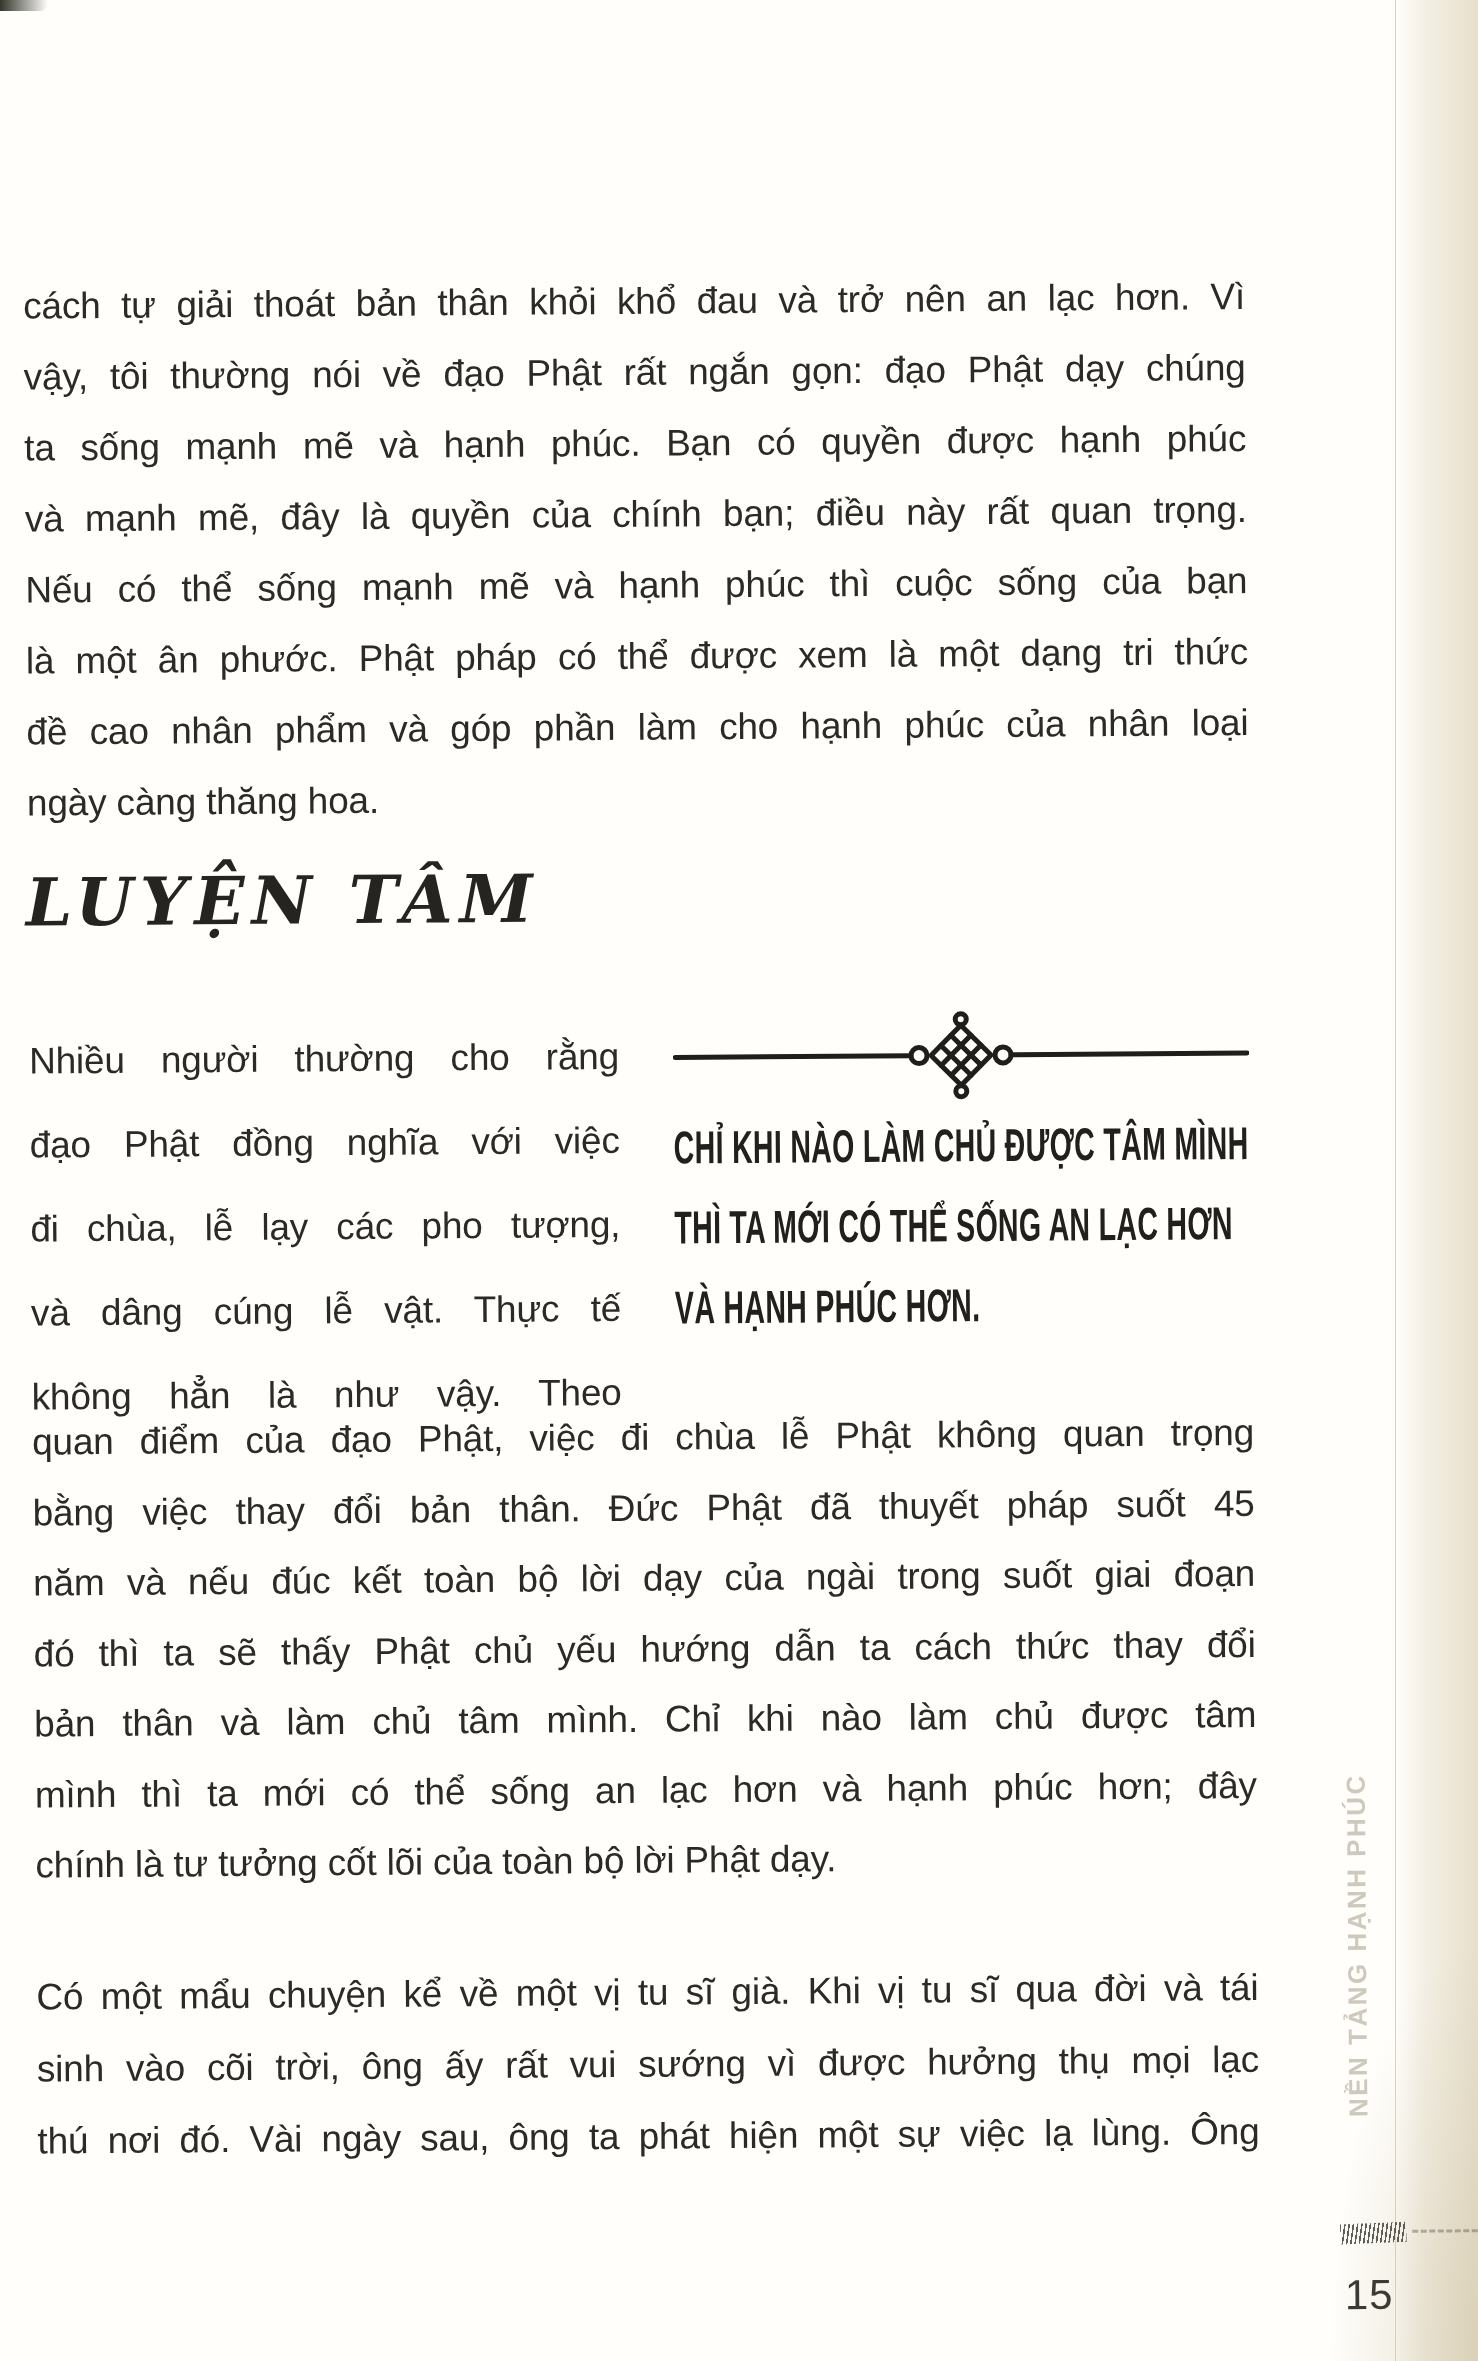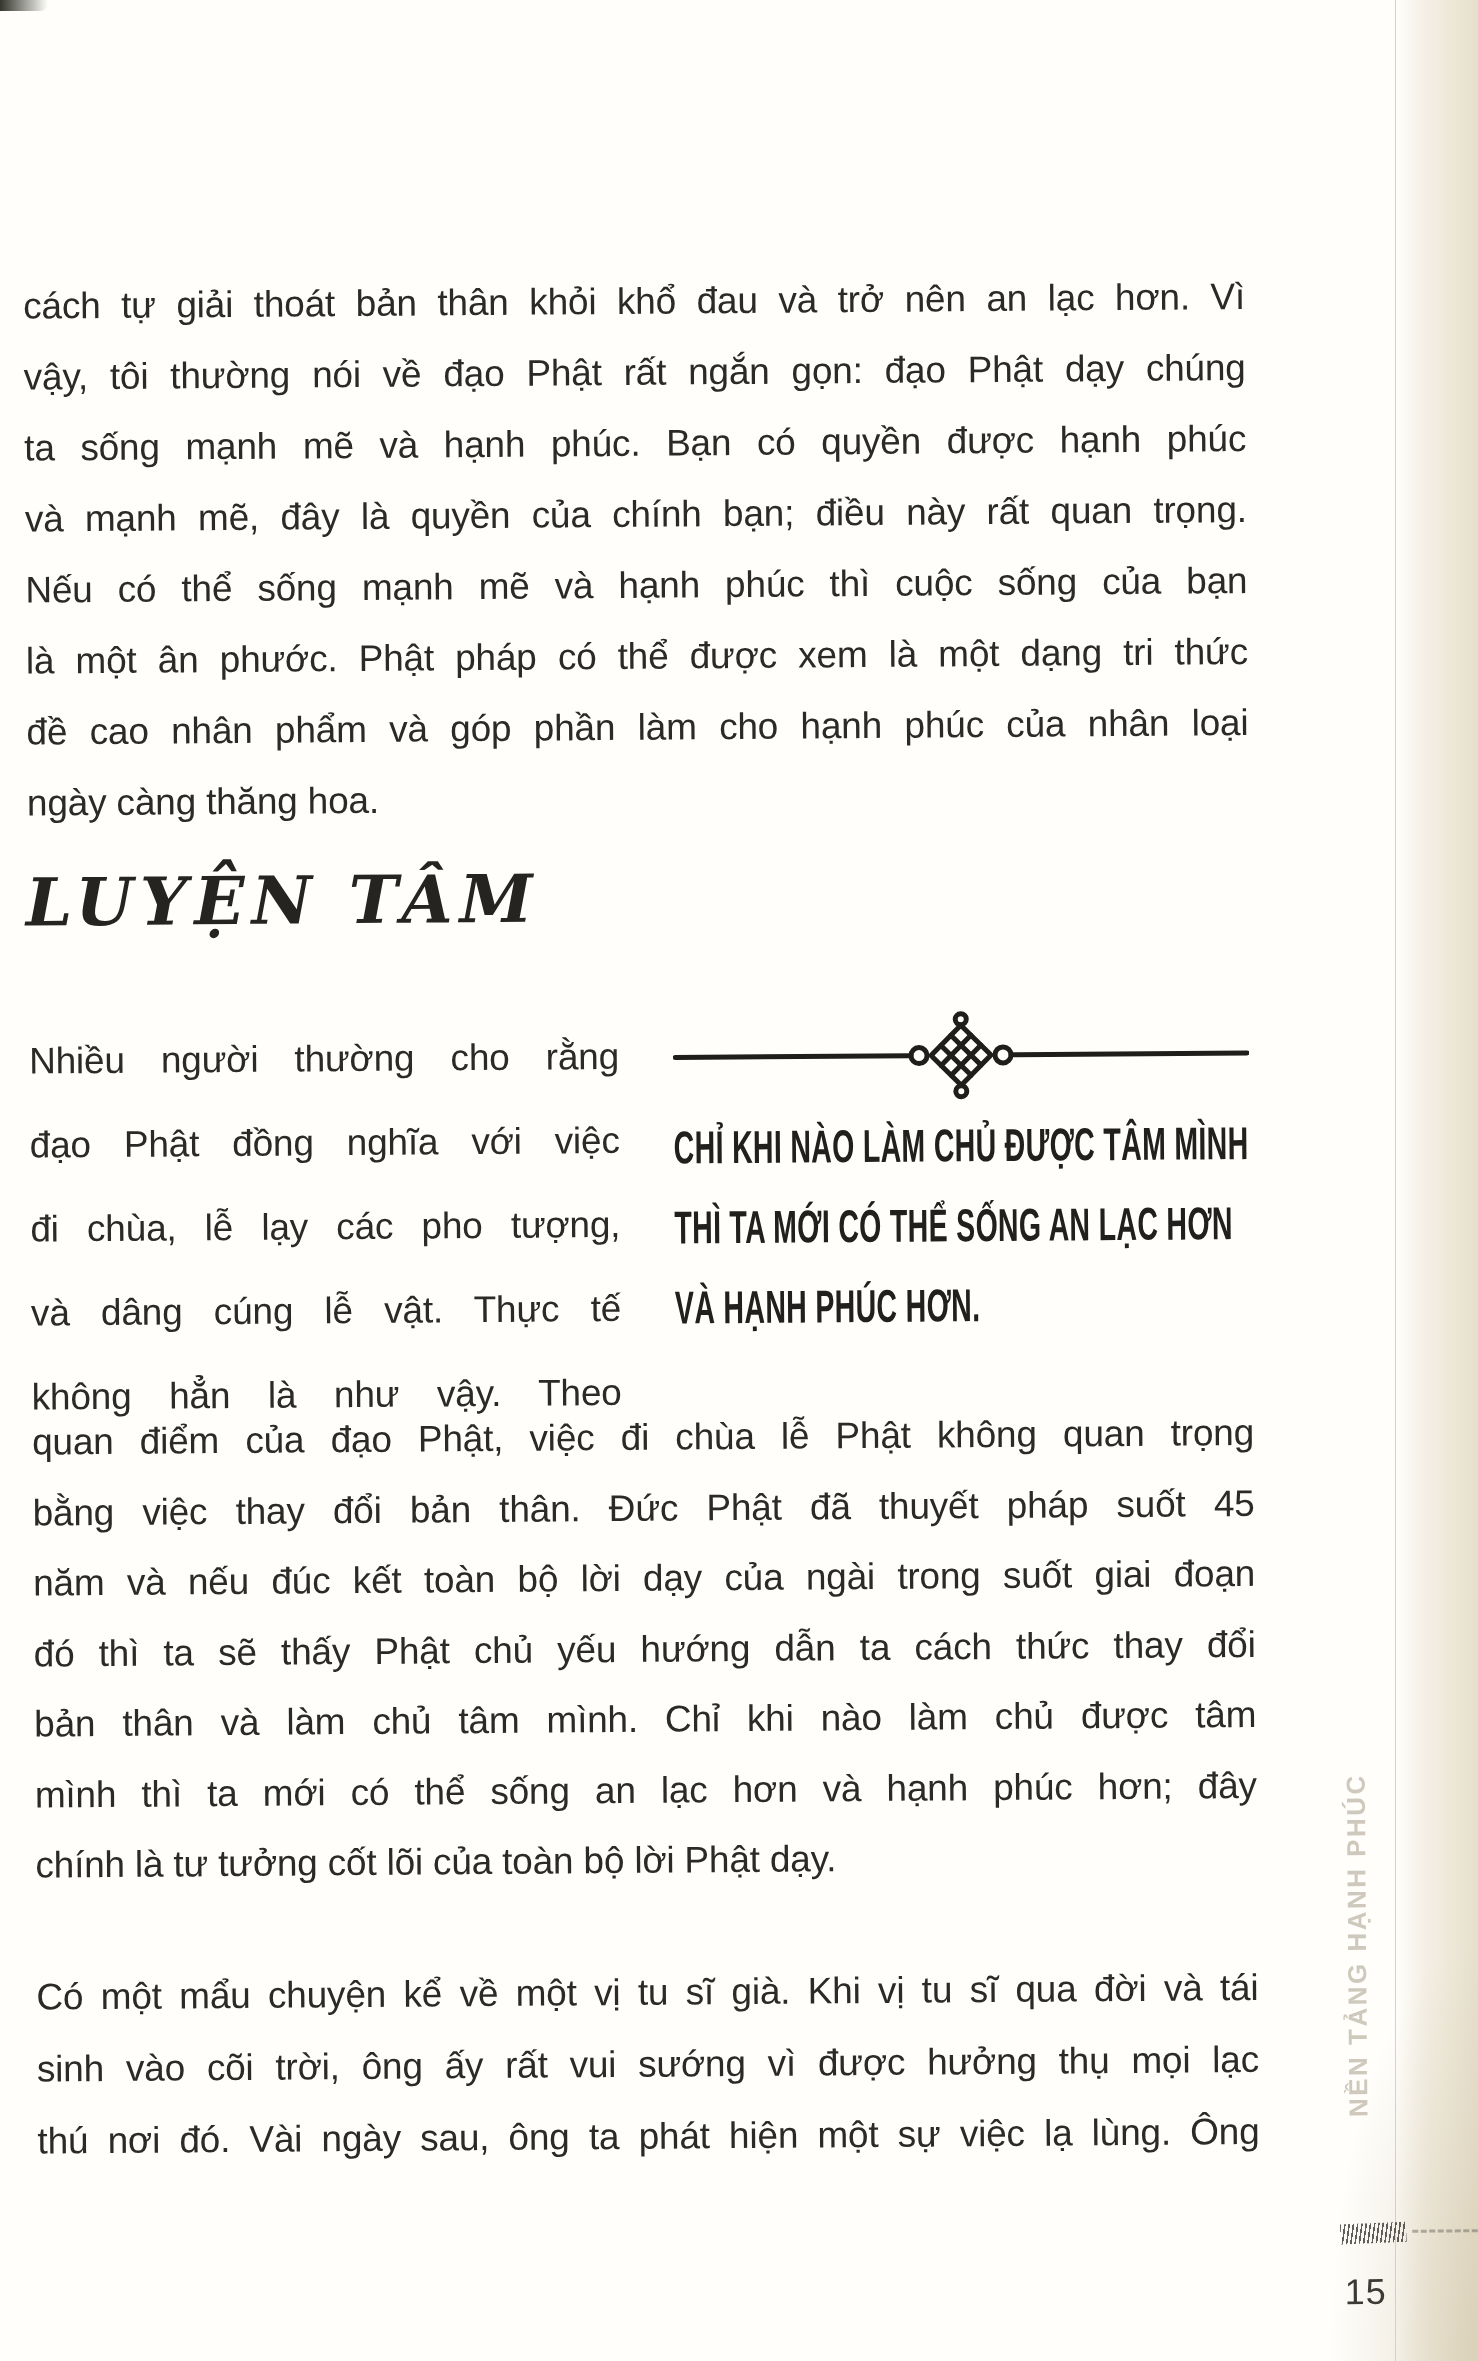--- a/index.html
+++ b/index.html
@@ -52,21 +52,21 @@
     position:absolute; left:1332px; top:2228px; width:66px; height:20px;
     background:repeating-linear-gradient(100deg, #44423c 0 1.6px, transparent 1.6px 4.2px);
     opacity:0.85; transform:rotate(-2deg);
   }
   .hatch-dashes {
     position:absolute; left:1404px; top:2235px; width:74px; height:0;
     border-top:3px dashed rgba(120,116,105,0.55);
   }
   .page-number {
     position:absolute; left:1336px; top:2276px;
-    font-size:36px; color:#3c3a34; letter-spacing:1px;
+    font-size:42px; color:#3c3a34; letter-spacing:1px;
   }
 
   
   .corner-smudge {
     position:absolute; left:0; top:0; width:48px; height:11px;
     background:linear-gradient(to right, #33362b, rgba(51,54,43,0));
     border-bottom-right-radius:8px;
   }
   .edge-strip {
     position:absolute; right:0; top:0; width:82px; height:2361px;

